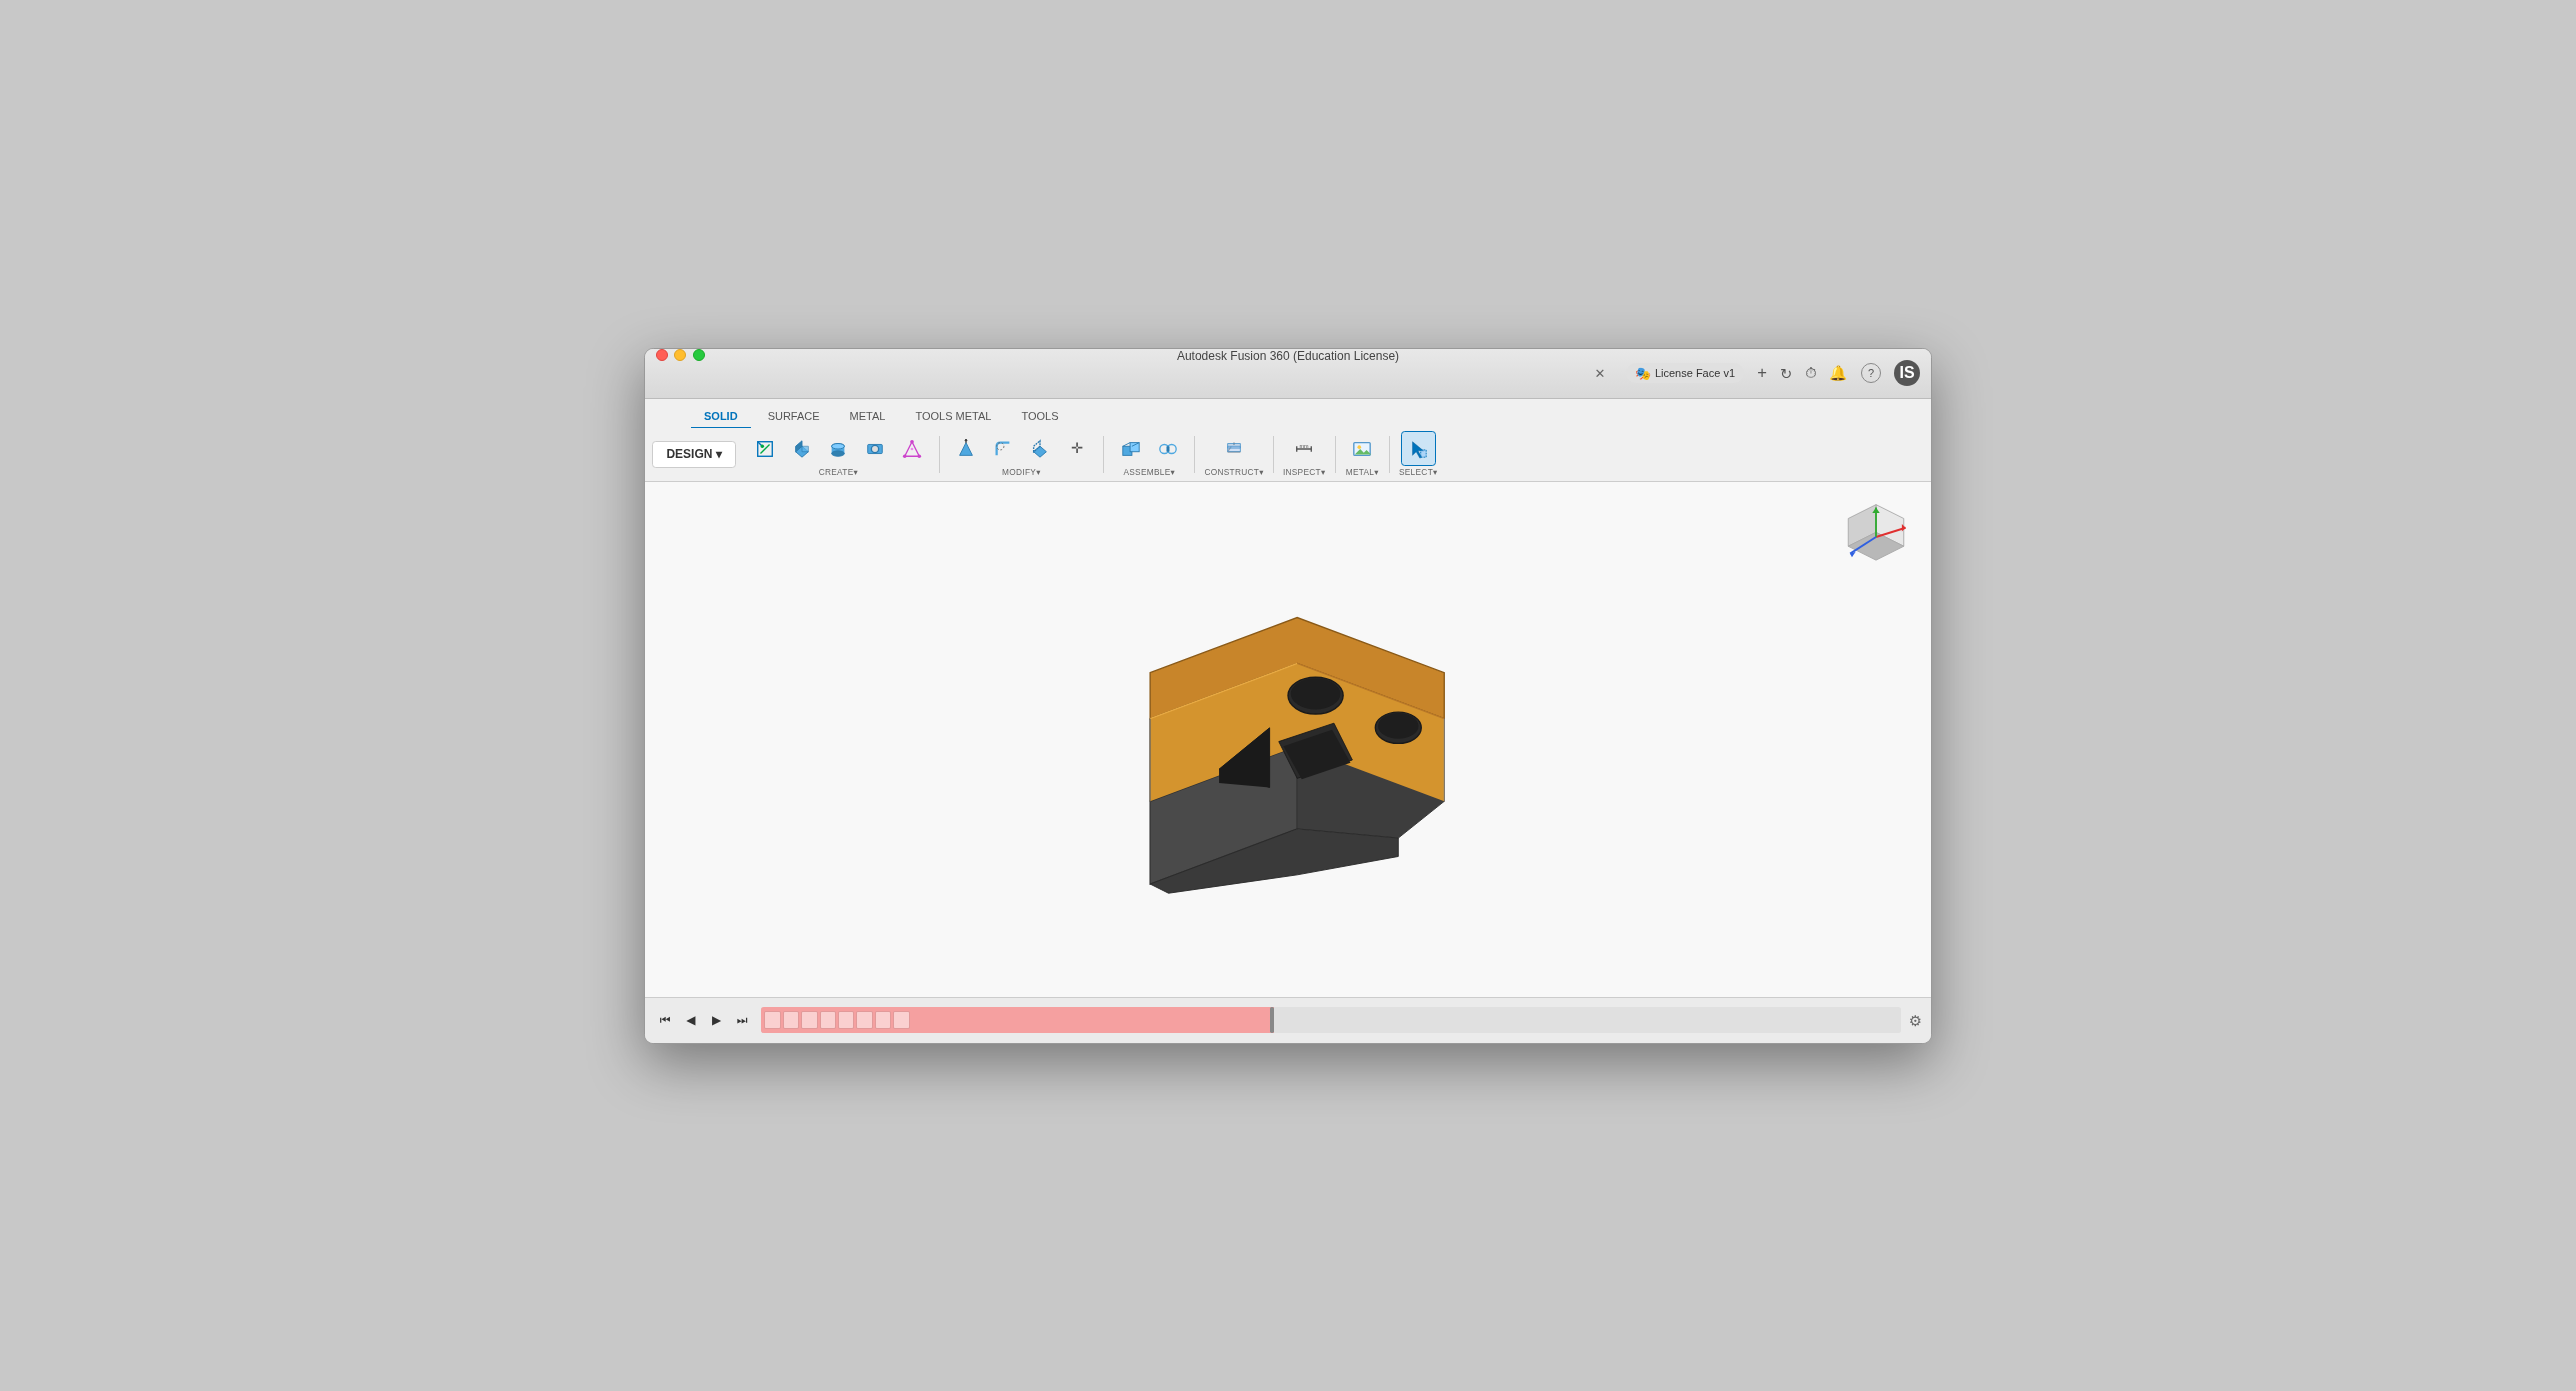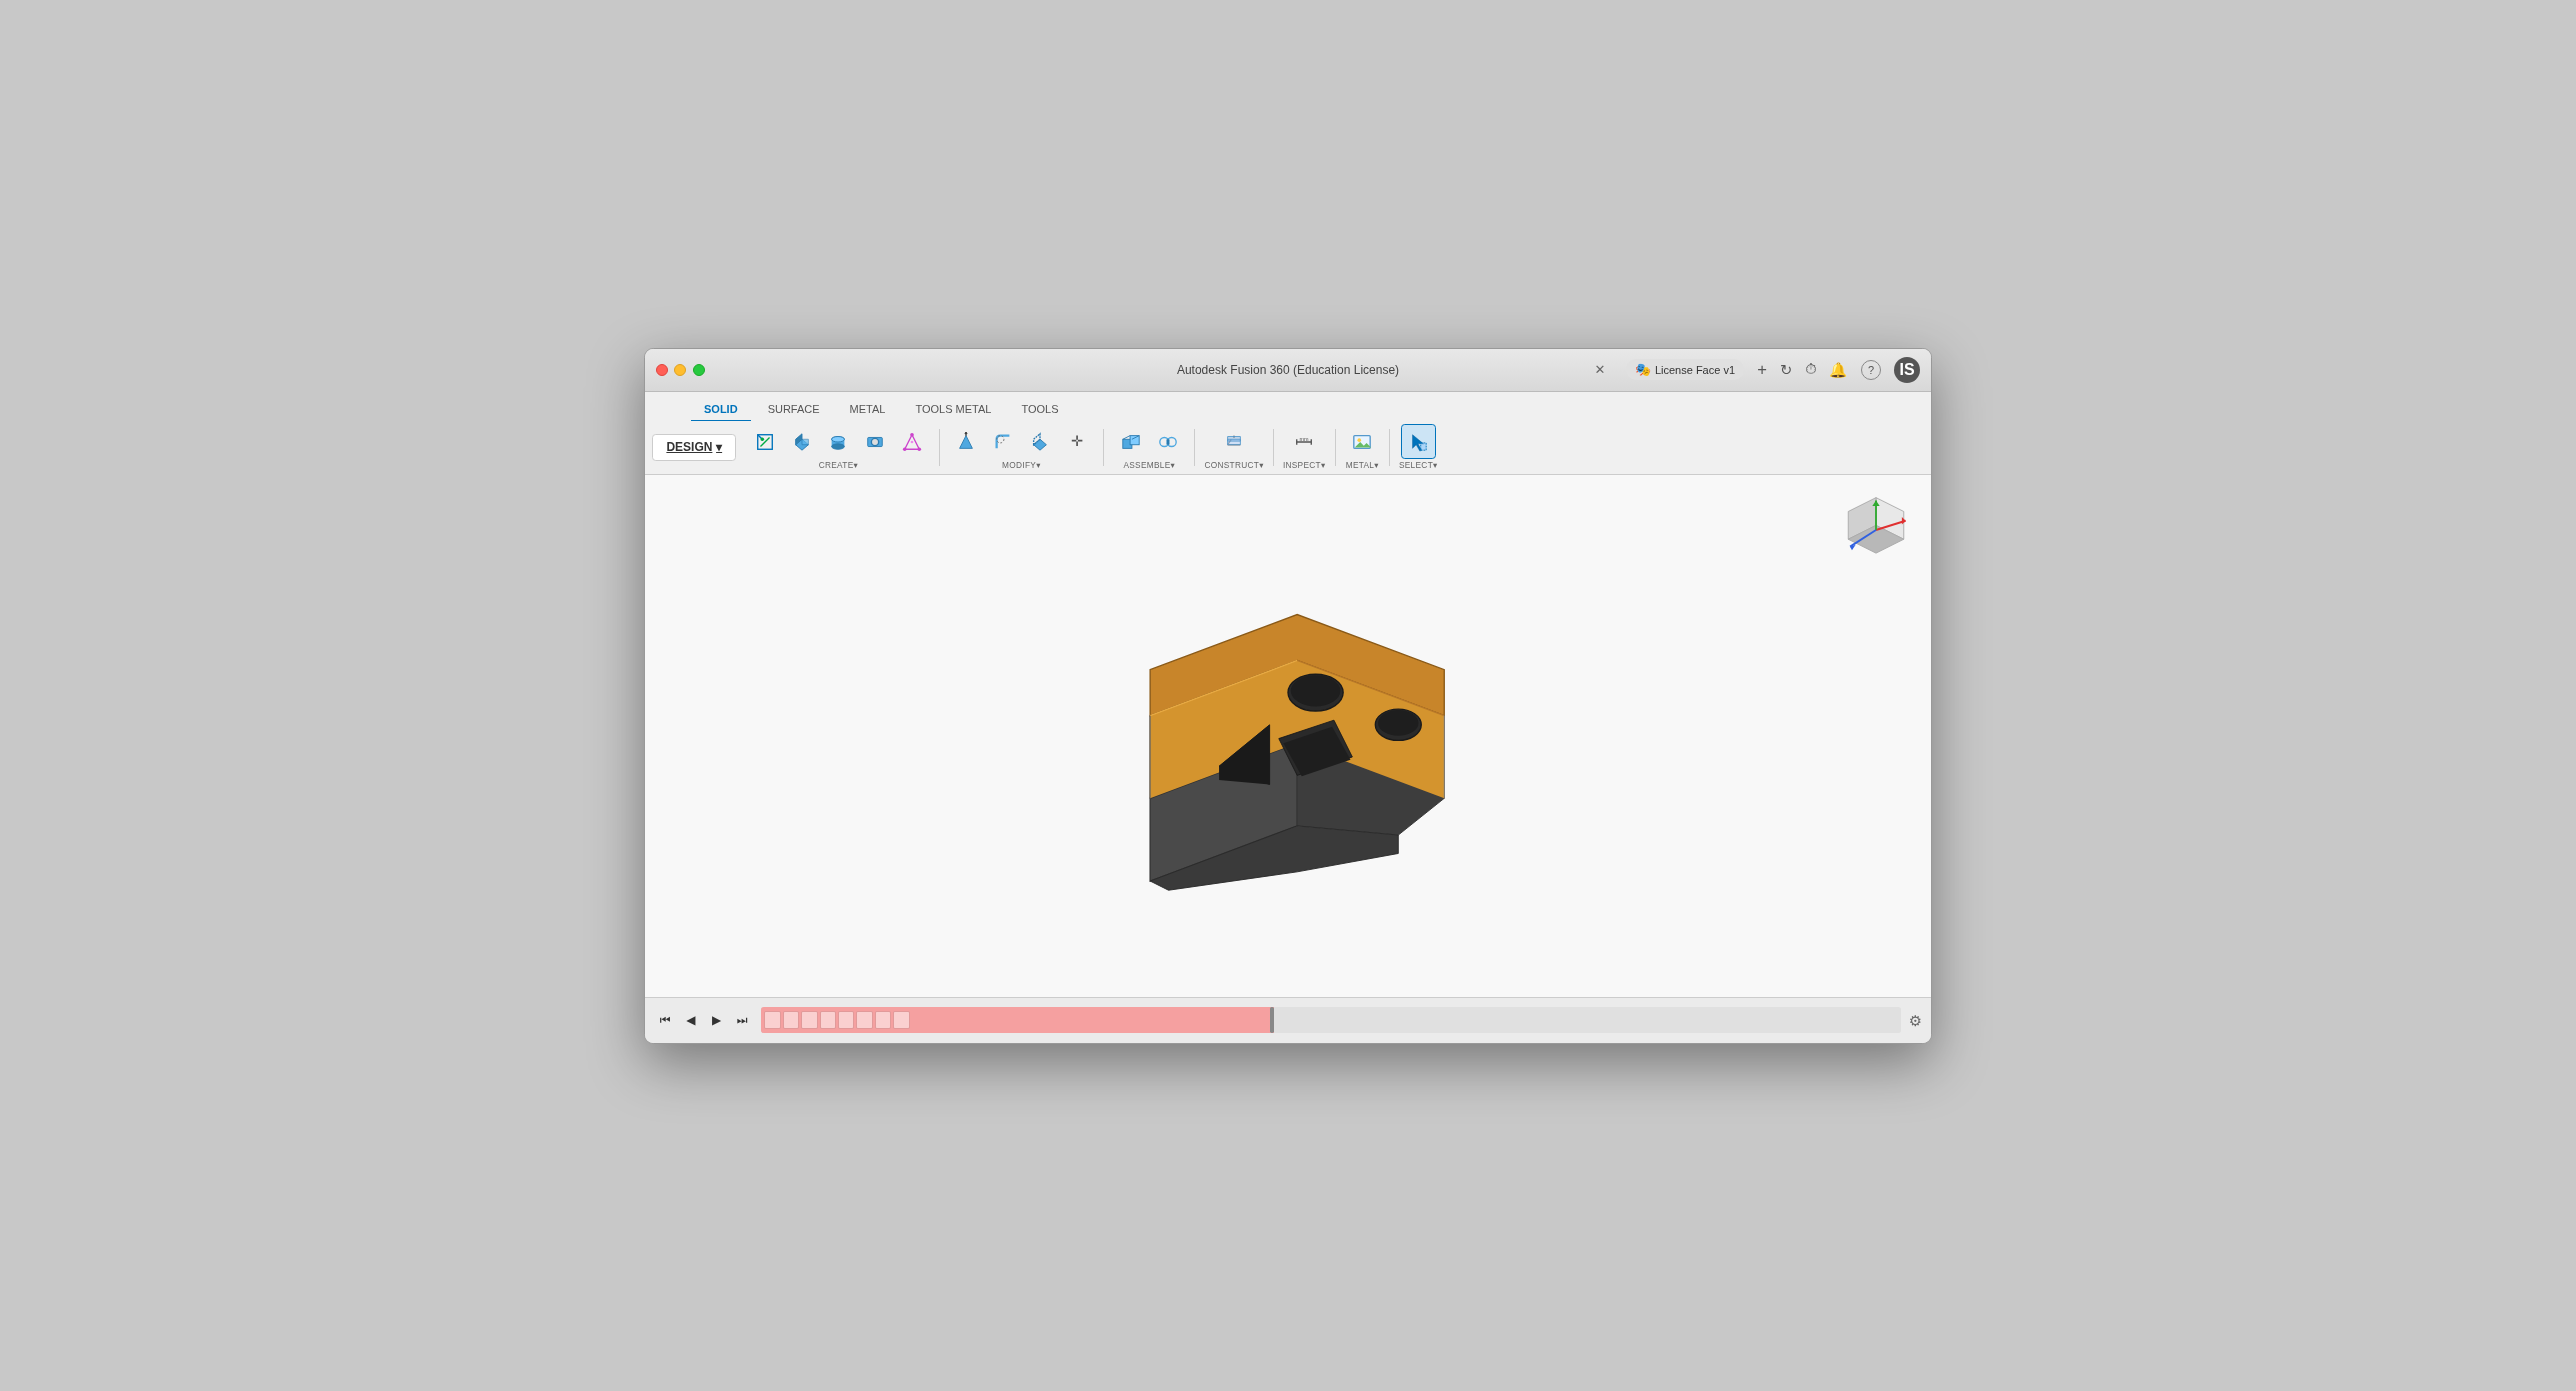--- a/index.html
+++ b/index.html
@@ -19,23 +19,22 @@
       border-radius: 9.2px;
       box-shadow: 0 18.4px 55px rgba(0,0,0,0.4);
       overflow: hidden;
       display: flex;
       flex-direction: column;
       border: 0.9px solid #999;
     }
     
     .title-bar {
       background: linear-gradient(to bottom, #e8e8e8, #d8d8d8);
-      height: 43px;
-      display: flex;
-      align-items: center;
+      height: 50px;
+      display: flex;
       padding: 0 11px;
       border-bottom: 0.9px solid #bbb;
       flex-shrink: 0;
       position: relative;
     }
     .traffic-lights {
       display: flex;
       gap: 6.4px;
       z-index: 1;
     }
@@ -102,21 +101,20 @@
       border-radius: 3.7px;
       padding: 5.5px 13px;
       font-size: 12px;
       font-weight: 700;
       color: #333;
       cursor: pointer;
       display: flex;
       align-items: center;
       gap: 3.7px;
       margin-right: 7.4px;
-      text-decoration: underline;
     }
     .tool-group {
       display: flex;
       align-items: center;
       flex-direction: column;
       position: relative;
     }
     .tool-group-buttons {
       display: flex;
       align-items: center;

